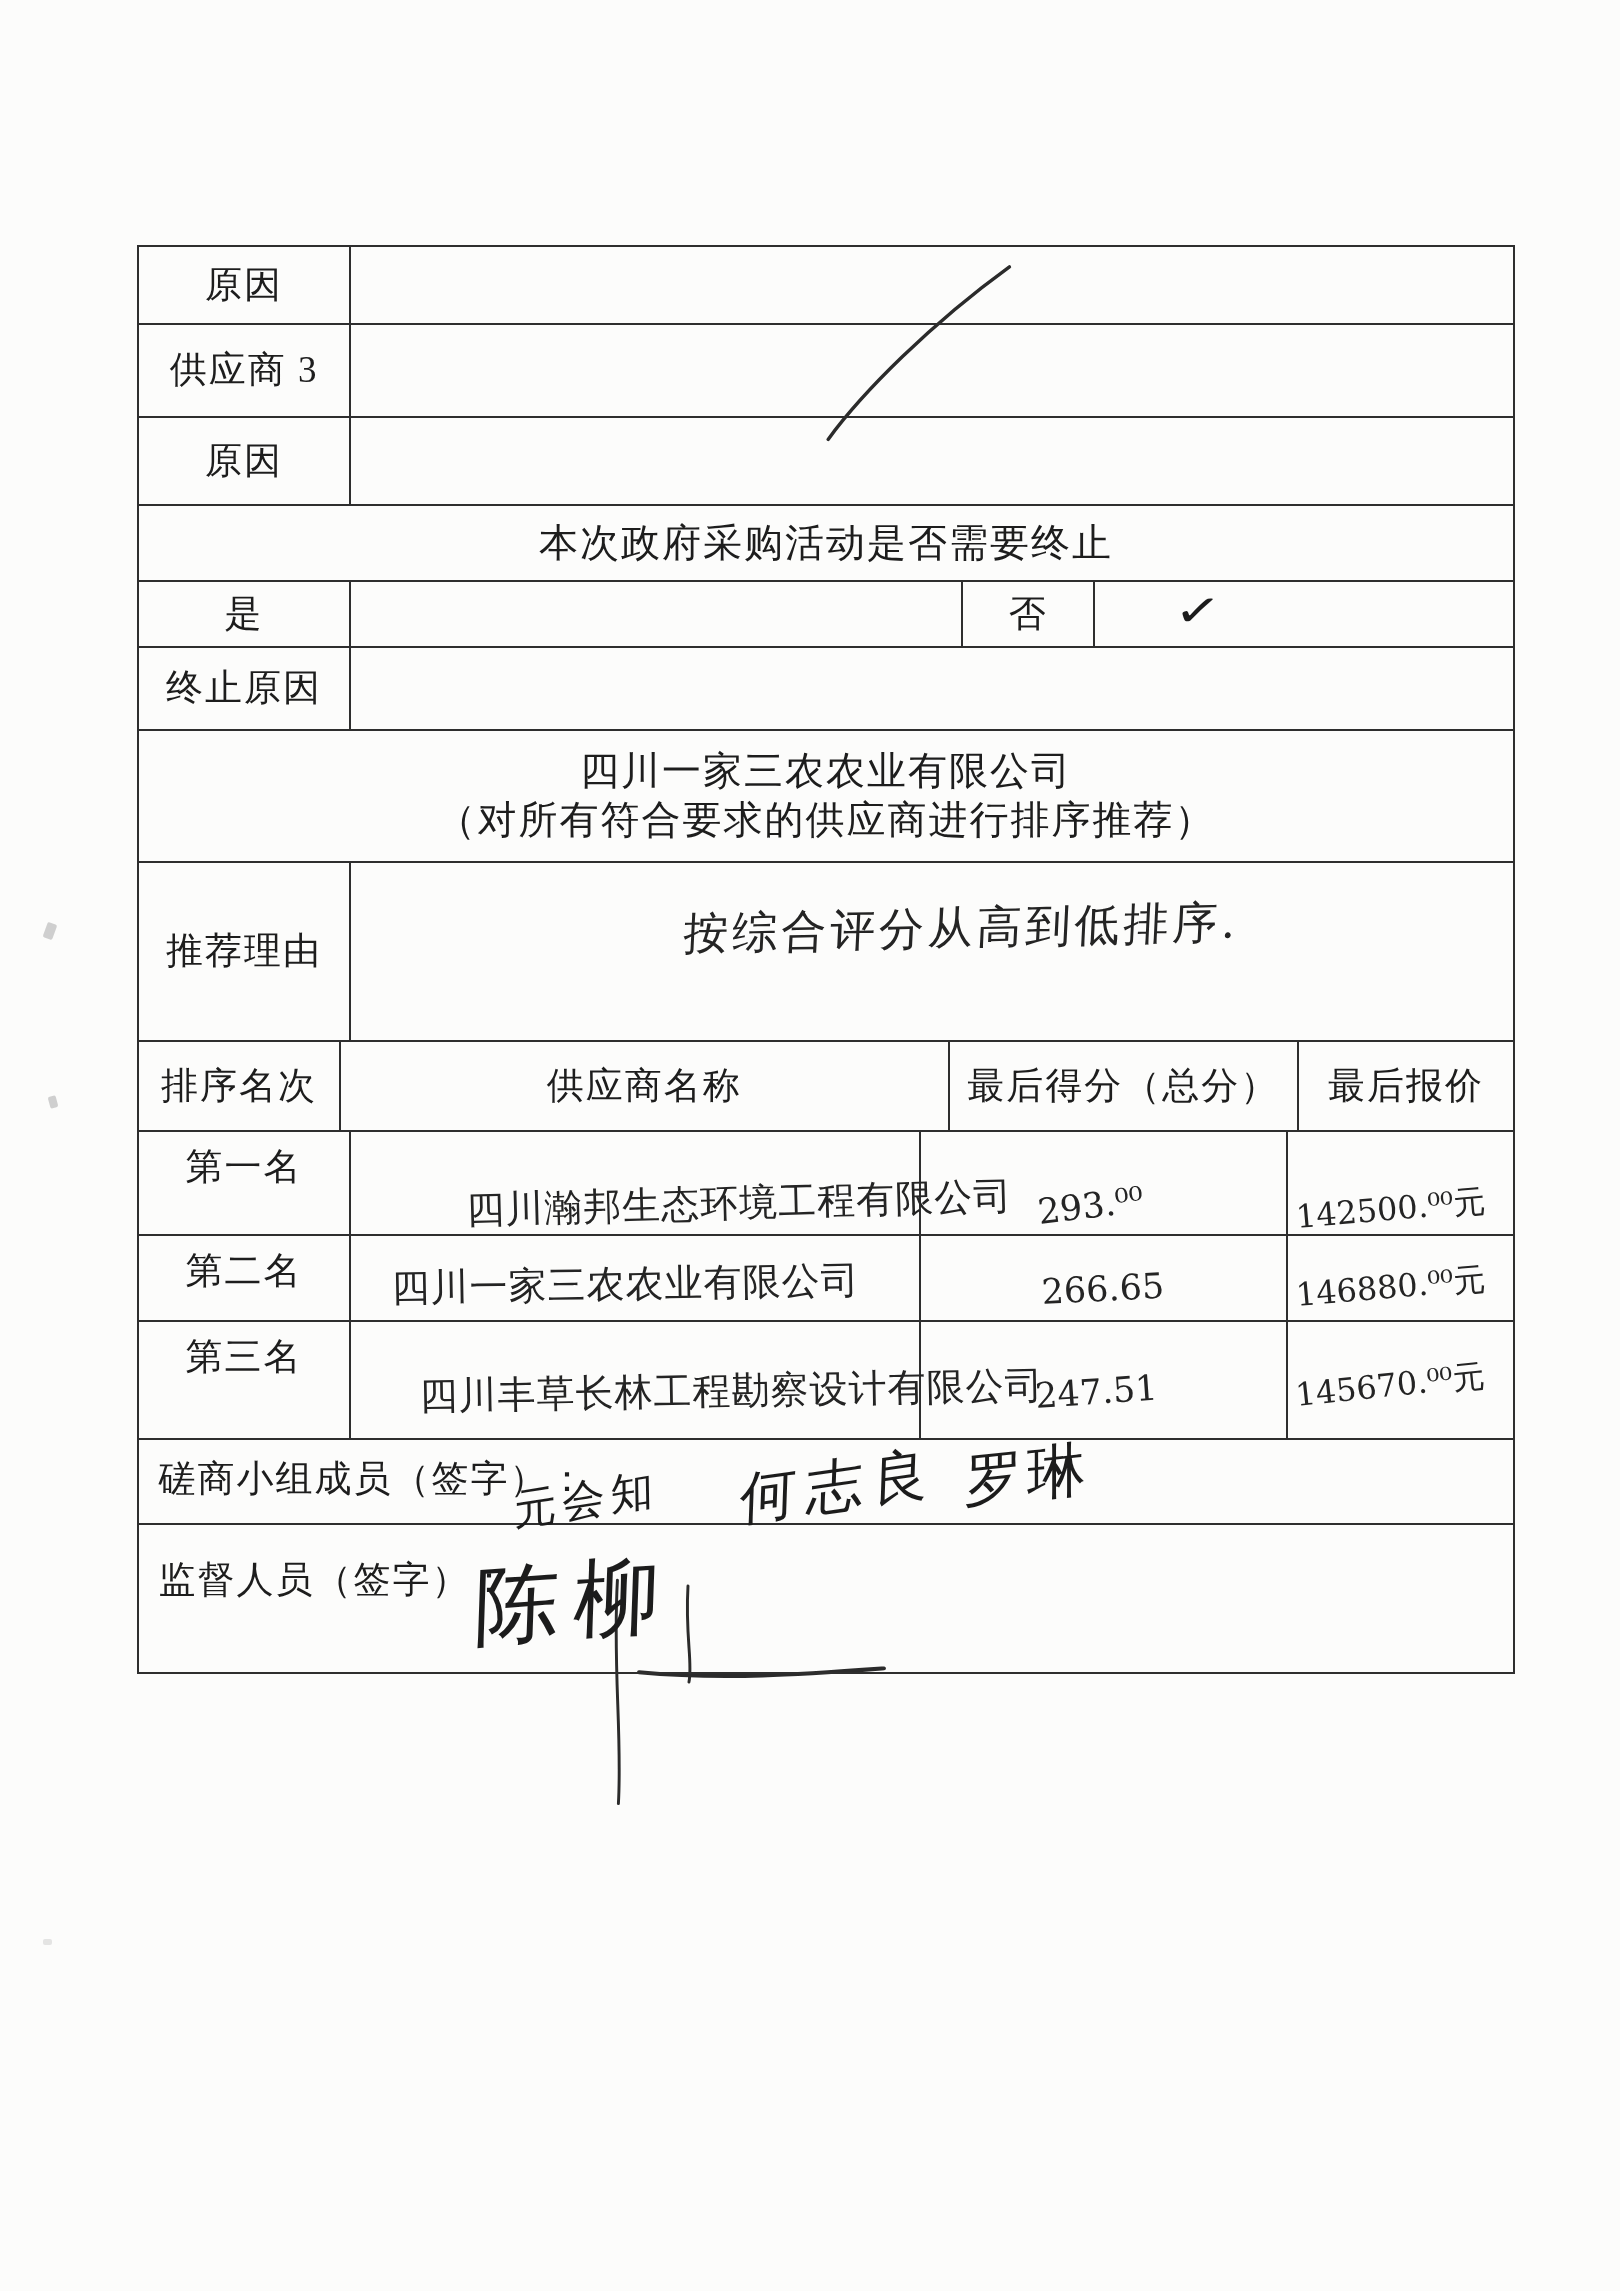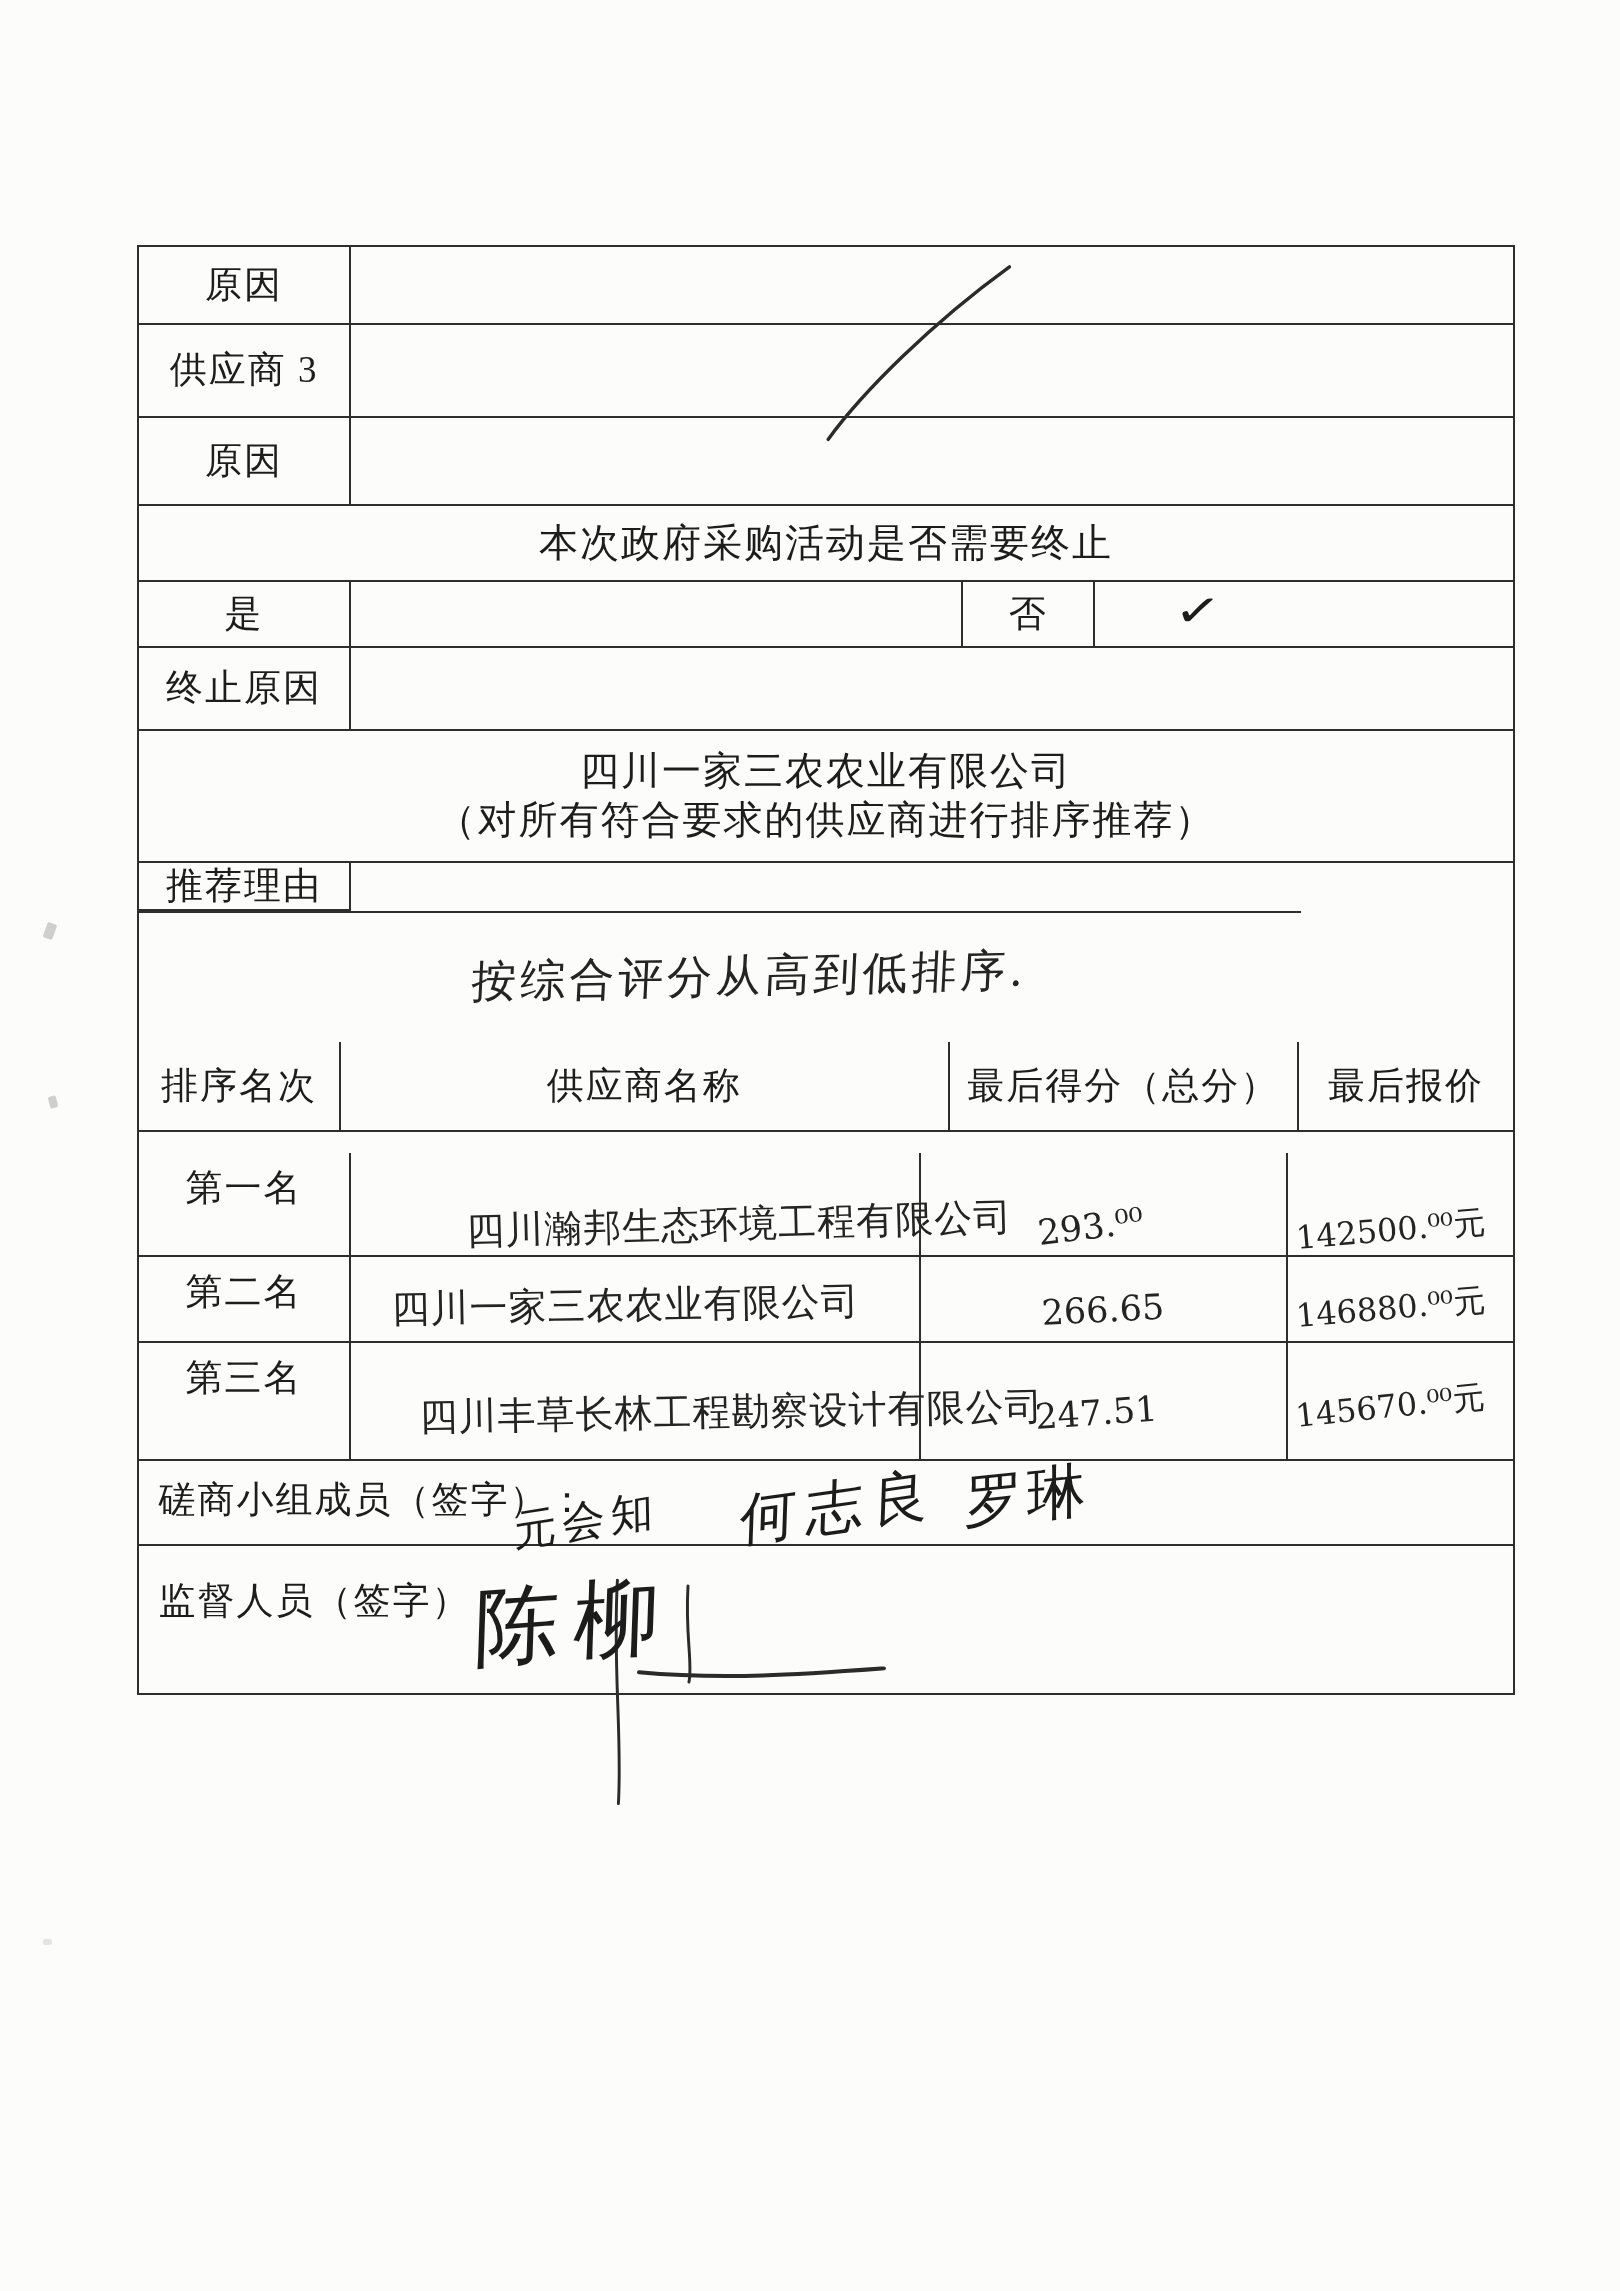--- a/index.html
+++ b/index.html
@@ -151,21 +151,21 @@
       <div class="tcell last" style="width:1162px;"></div>
     </div>
 
     <div class="trow" style="height:132px;">
       <div class="tcell last" style="width:1374px;flex-direction:column;justify-content:center;">
         <span class="printed big center-lines">四川一家三农农业有限公司</span>
         <span class="printed big center-lines">（对所有符合要求的供应商进行排序推荐）</span>
       </div>
     </div>
 
-    <div class="trow" style="height:179px;flex-direction:column;">
+    <div class="trow" style="height:179px;">
       <div class="tcell" style="width:212px;">
         <span class="printed">推荐理由</span>
       </div>
       <div class="tcell last" style="width:1162px;">
         <span class="hand hw-reason">按综合评分从高到低排序.</span>
       </div>
     </div>
 
     <div class="trow thick" style="height:90px;">
       <div class="tcell" style="width:212px;">
@@ -175,21 +175,21 @@
         <span class="printed">供应商名称</span>
       </div>
       <div class="tcell" style="width:367px;">
         <span class="printed">最后得分（总分）</span>
       </div>
       <div class="tcell last" style="width:225px;">
         <span class="printed">最后报价</span>
       </div>
     </div>
 
-    <div class="trow" style="height:104px;margin-top:21px;">
+    <div class="trow" style="height:104px;">
       <div class="tcell" style="width:212px;">
         <span class="printed rank-label">第一名</span>
       </div>
       <div class="tcell" style="width:570px;">
         <span class="hand hw-name r1">四川瀚邦生态环境工程有限公司</span>
       </div>
       <div class="tcell" style="width:367px;">
         <span class="hand hw-score r1">293.⁰⁰</span>
       </div>
       <div class="tcell last" style="width:225px;">

